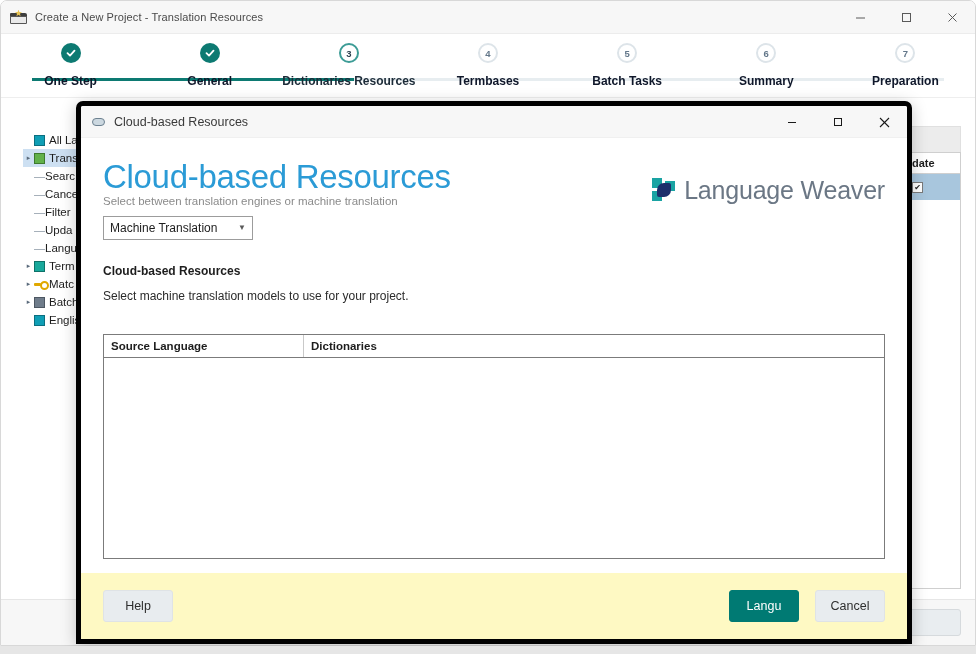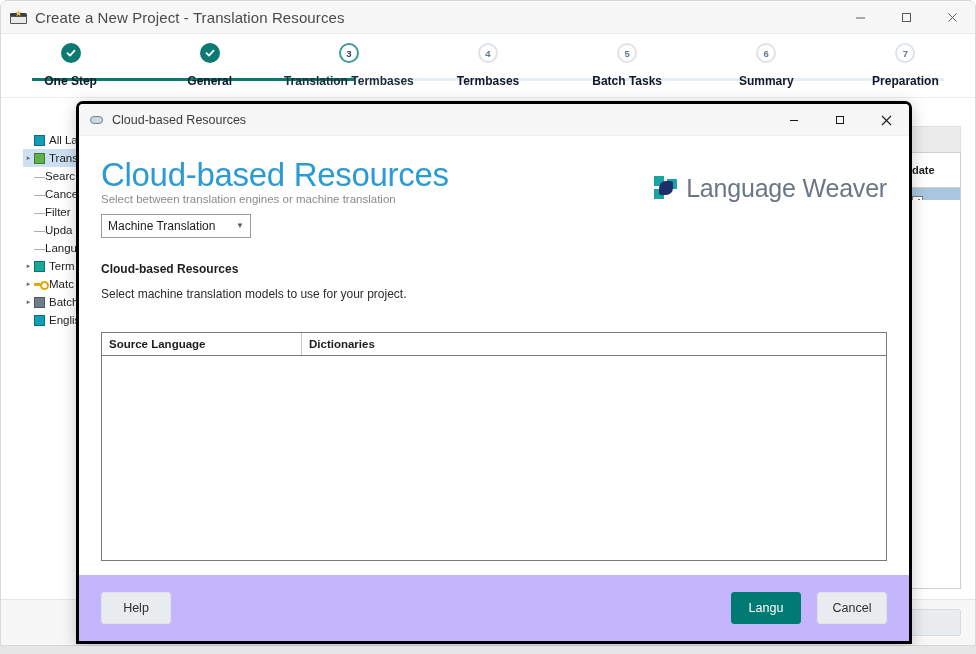--- a/index.html
+++ b/index.html
@@ -42,21 +42,21 @@
     width: 17px; height: 8px;
     background: #e9e9e9; border: 1px solid #555; border-radius: 1px;
   }
   #app-icon .star {
     position: absolute; left: 5px; top: 0px;
     width: 7px; height: 7px;
     background: #e8c352;
     clip-path: polygon(50% 0%,62% 36%,100% 38%,70% 60%,80% 98%,50% 75%,20% 98%,30% 60%,0% 38%,38% 36%);
   }
   #window-title {
-    font-size: 15px; color: #4a4a4a; letter-spacing: .1px;
+    font-size: 11px; color: #4a4a4a; letter-spacing: .1px;
   }
   .win-ctrls { position: absolute; right: 0; top: 0; display: flex; height: 33px; }
   .win-btn {
     width: 46px; height: 33px;
     display: flex; align-items: center; justify-content: center;
     color: #5a5a5a; font-size: 13px;
   }
   .win-btn svg { display: block; }
 
   
@@ -152,21 +152,21 @@
   
   #right-grid {
     position: absolute; right: 0px; top: 20px;
     width: 54px; bottom: 10px;
   }
   #right-grid .gtoolbar {
     height: 26px; background: #ececec; border: 1px solid #e0e0e0;
     border-bottom: none;
   }
   #right-grid .ghead {
-    height: 36px; background: #ffffff; border: 1px solid #cfcfcf;
+    height: 22px; background: #ffffff; border: 1px solid #cfcfcf;
     font-size: 11px; font-weight: bold; color: #1d1d1d;
     display: flex; align-items: center; padding-left: 4px;
     border-bottom: 1px solid #cfcfcf;
   }
   #right-grid .growsel {
     height: 26px; background: #a8c6dd;
     border-left: 1px solid #cfcfcf; border-right: 1px solid #cfcfcf;
     display: flex; align-items: center; padding-left: 4px;
   }
   #right-grid .gbody {
@@ -197,21 +197,21 @@
   .wf-btn.primary { background: #0d7a72; border-color: #0d7a72; color: #fff; }
   .wf-spacer { flex: 1; }
   .wf-gap { width: 8px; }
 
   
   #dialog {
     position: absolute;
     left: 76px; top: 101px;
     width: 836px; height: 543px;
     background: #ffffff;
-    border: 3px solid #000000;
+    border: 5px solid #000000;
     border-radius: 7px 7px 0 0;
     box-shadow: 0 3px 16px rgba(0,0,0,.22);
     overflow: hidden;
   }
   #dlg-titlebar {
     position: relative; height: 32px;
     background: #f7f7f7;
     display: flex; align-items: center;
     border-bottom: 1px solid #f0f0f0;
   }
@@ -291,21 +291,21 @@
   #mt-thead .th {
     font-size: 11.5px; font-weight: bold; color: #1d1d1d;
     display: flex; align-items: center; padding-left: 7px;
     border-right: 1px solid #c9c9c9;
   }
   #mt-thead .th:last-child { border-right: none; }
   #mt-tbody { height: calc(100% - 23px); background: #fff; }
 
   #dlg-footer {
     position: absolute; left: 0; right: 0; bottom: 0;
-    height: 66px; background: #c4b5fd;
+    height: 66px; background: #fef9c3;
     display: flex; align-items: center; padding: 0 22px;
   }
   .dbtn {
     height: 32px; border-radius: 3px;
     font-size: 12.5px;
     display: flex; align-items: center; justify-content: center;
   }
   #help-btn { width: 70px; background: #e8ecef; border: 1px solid #dfe3e6; color: #2e2e2e; }
   #save-btn { width: 70px; background: #007a73; border: 1px solid #007a73; color: #ffffff; }
   #cancel-btn { width: 70px; background: #e8ecef; border: 1px solid #dfe3e6; color: #2e2e2e; margin-left: 16px; }
@@ -368,21 +368,21 @@
         <div class="step-node">
           <svg width="12" height="12" viewBox="0 0 12 12">
               <polyline points="2.5,6.2 5,8.6 9.5,3.6" fill="none" stroke="#fff" stroke-width="1.8" stroke-linecap="round" stroke-linejoin="round"></polyline>
             </svg>
         </div>
         <div class="step-label">General</div>
       </div>
 
       <div class="step current">
         <div class="step-node">3</div>
-        <div class="step-label">Translation Termbases</div>
+        <div class="step-label">Dictionaries Resources</div>
       </div>
 
       <div class="step todo">
         <div class="step-node">4</div>
         <div class="step-label">Termbases</div>
       </div>
 
       <div class="step todo">
         <div class="step-node">5</div>
         <div class="step-label">Batch Tasks</div>

